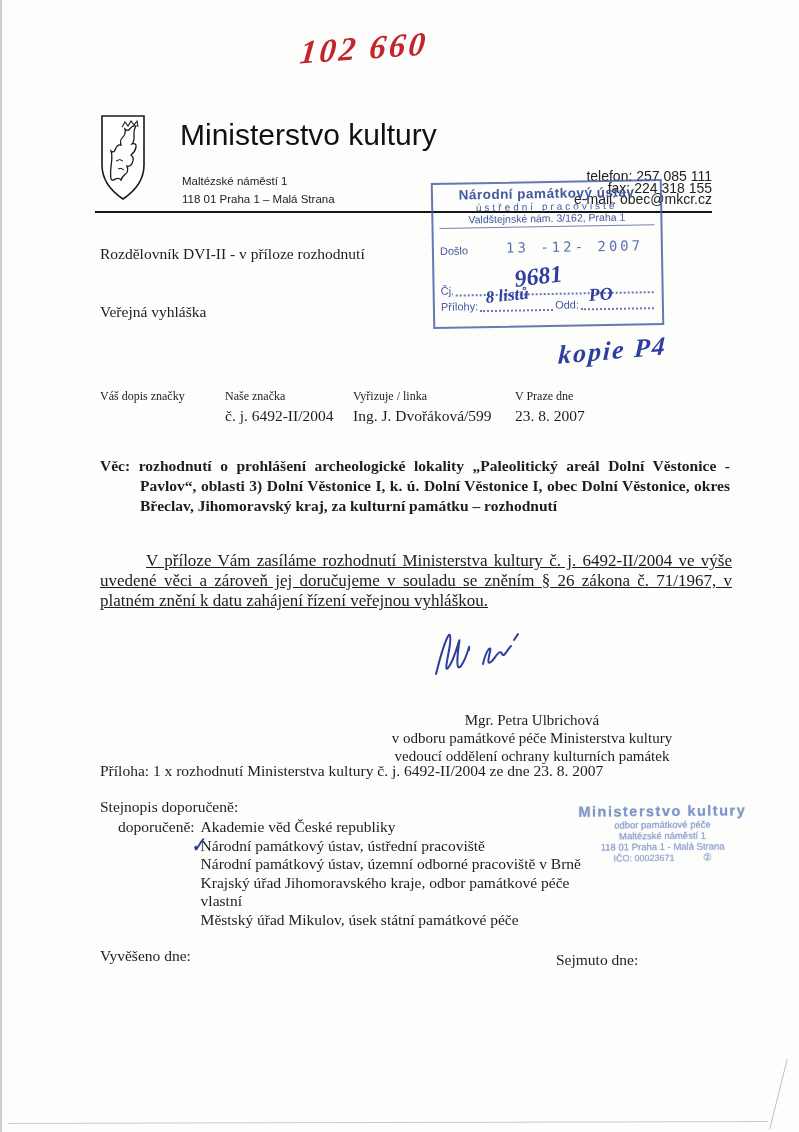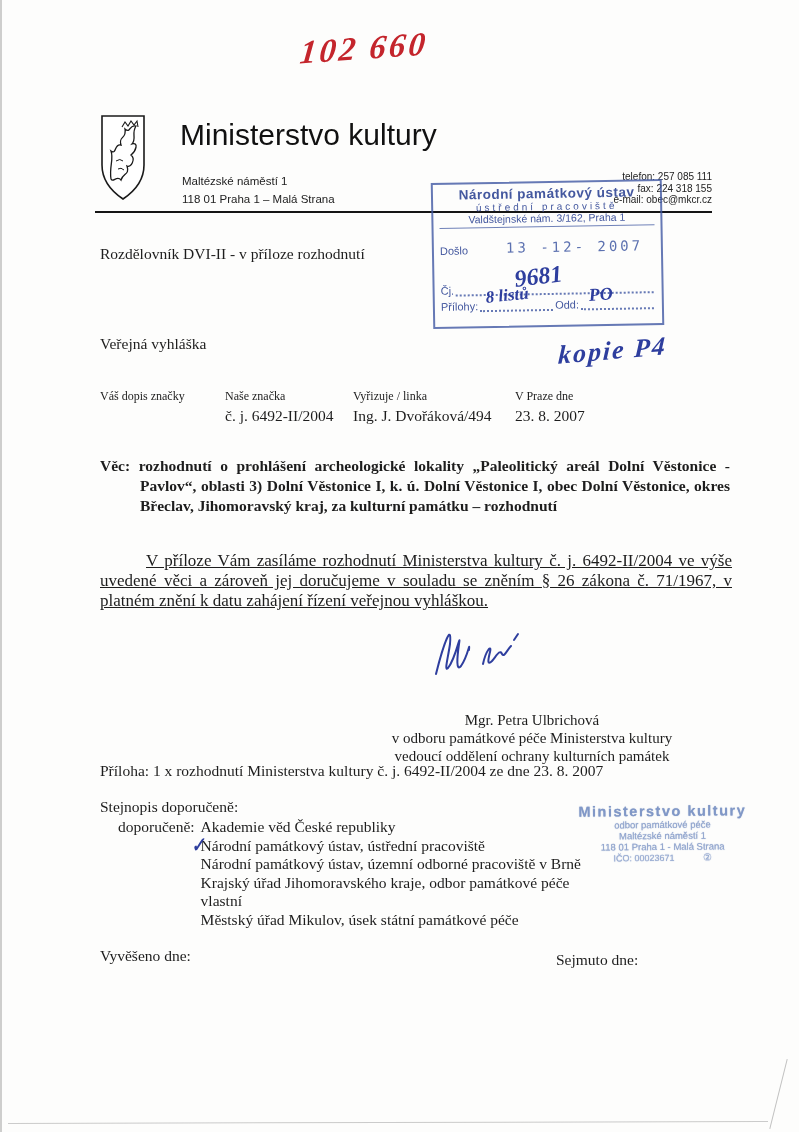--- a/index.html
+++ b/index.html
@@ -11,21 +11,21 @@
   
   .scan-edge-left{left:0;top:0;width:2px;height:1132px;background:#b9b9b9;opacity:.7;}
   .scan-edge-bottom{left:8px;top:1122px;width:760px;height:1px;background:#9a9a9a;opacity:.5;transform:rotate(-.15deg);}
   .scan-edge-diag{left:778px;top:1058px;width:1px;height:72px;background:#9a9a9a;opacity:.6;transform:rotate(14deg);}
   
   .hand-red{color:#c4252c;font-style:italic;font-size:33px;letter-spacing:3px;transform:rotate(-4deg) skewX(-10deg);font-weight:bold;}
   .hand-blue{color:#2e3e9e;font-style:italic;font-weight:bold;}
   
   .ministry-title{font-family:"Liberation Sans",sans-serif;font-size:30px;color:#111;}
   .hdr-addr{font-family:"Liberation Sans",sans-serif;font-size:11.5px;color:#222;}
-  .hdr-contact{font-family:"Liberation Sans",sans-serif;font-size:10px;color:#222;text-align:right;line-height:11.5px;}
+  .hdr-contact{font-family:"Liberation Sans",sans-serif;font-size:14px;color:#222;text-align:right;line-height:11.5px;}
   .hdr-rule{left:95px;top:211px;width:617px;height:2px;background:#151515;}
   
   .npu-stamp{
     left:432px;top:181px;width:231px;height:146px;
     border:2px solid rgba(64,88,162,.8);color:#44589f;
     font-family:"Liberation Sans",sans-serif;transform:rotate(-1deg);
     padding:3px 6px;box-sizing:border-box;background:transparent;z-index:3;
   }
   .npu-name{font-size:13.5px;font-weight:bold;letter-spacing:.5px;text-align:center;white-space:nowrap;}
   .npu-unit{font-size:10px;letter-spacing:3px;text-align:center;}
@@ -110,29 +110,29 @@
       <span>Odd:</span>
       <span class="dotline">
         <span class="npu-hand" style="left:8px;top:-14px;font-size:18px;transform:rotate(-4deg);">PO</span>
       </span>
     </div>
   </div>
 
   <div class="abs hand-blue" style="left:558px;top:336px;font-size:26px;letter-spacing:2px;transform:rotate(-5deg) skewX(-8deg);">kopie P4</div>
 
   <div class="abs plain15" style="left:100px;top:245px;">Rozdělovník DVI-II - v příloze rozhodnutí</div>
-  <div class="abs plain15" style="left:100px;top:303px;margin-top:32px;">Veřejná vyhláška</div>
+  <div class="abs plain15" style="left:100px;top:303px;">Veřejná vyhláška</div>
 
   <div class="abs ref-label" style="left:100px;top:389px;">Váš dopis značky</div>
   <div class="abs ref-label" style="left:225px;top:389px;">Naše značka</div>
   <div class="abs ref-label" style="left:353px;top:389px;">Vyřizuje / linka</div>
   <div class="abs ref-label" style="left:515px;top:389px;">V Praze dne</div>
   <div class="abs ref-value" style="left:100px;top:407px;"></div>
   <div class="abs ref-value" style="left:225px;top:407px;">č. j. 6492-II/2004</div>
-  <div class="abs ref-value" style="left:353px;top:407px;">Ing. J. Dvořáková/494</div>
+  <div class="abs ref-value" style="left:353px;top:407px;">Ing. J. Dvořáková/599</div>
   <div class="abs ref-value" style="left:515px;top:407px;">23. 8. 2007</div>
 
   <div class="abs subject" style="left:100px;top:456px;">
     <span class="txt">Věc: rozhodnutí o prohlášení archeologické lokality „Paleolitický areál Dolní Věstonice - Pavlov“, oblasti 3) Dolní Věstonice I, k. ú. Dolní Věstonice I, obec Dolní Věstonice, okres Břeclav, Jihomoravský kraj, za kulturní památku – rozhodnutí</span>
   </div>
 
   <div class="abs bodytext" style="left:100px;top:551px;">V příloze Vám zasíláme rozhodnutí Ministerstva kultury č. j. 6492-II/2004 ve výše uvedené věci a zároveň jej doručujeme v souladu se zněním § 26 zákona č. 71/1967, v platném znění k datu zahájení řízení veřejnou vyhláškou.</div>
 
   <div class="abs" style="left:428px;top:618px;">
     <svg width="110" height="62" viewBox="0 0 110 62">

